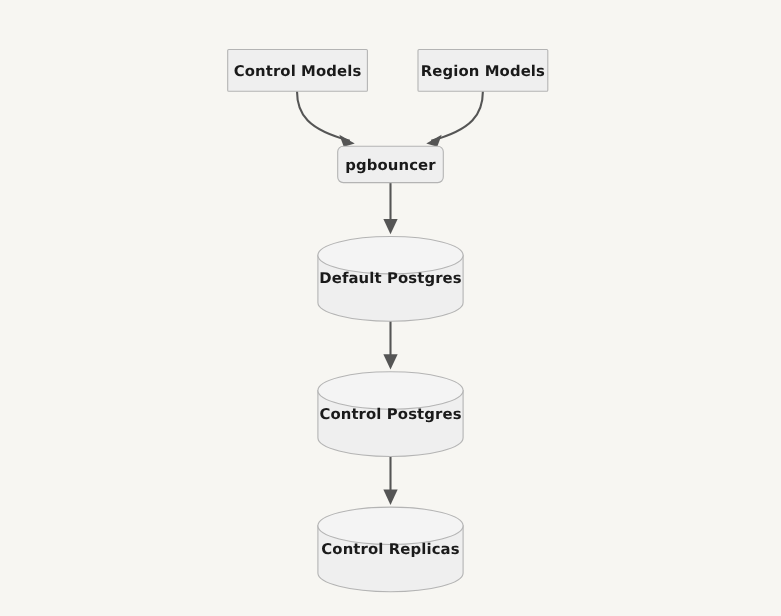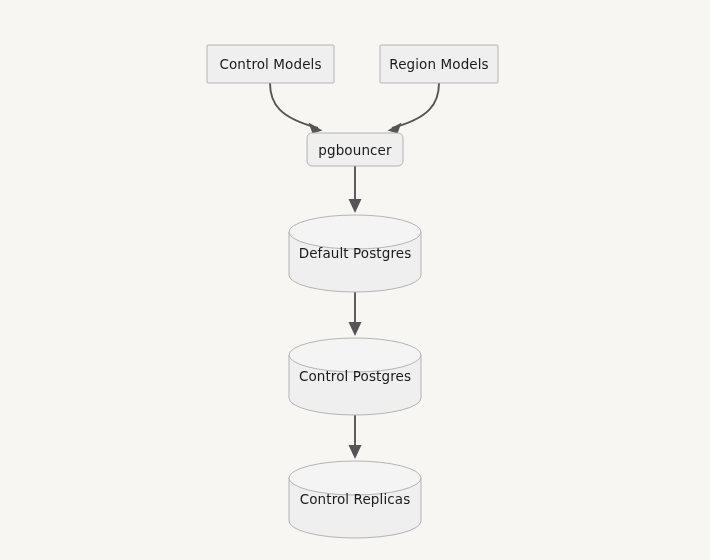--- a/index.html
+++ b/index.html
@@ -10,20 +10,21 @@
     width: 710px;
     height: 560px;
     background: #f7f6f2;
     font-family: "DejaVu Sans", sans-serif;
     overflow: hidden;
   }
   #diagram-root {
     position: relative;
     width: 710px;
     height: 560px;
+    font-weight: bold;
   }
   .diagram-svg {
     position: absolute;
     top: 0;
     left: 0;
     width: 710px;
     height: 560px;
   }
   .node-label {
     font-family: "DejaVu Sans", sans-serif;

